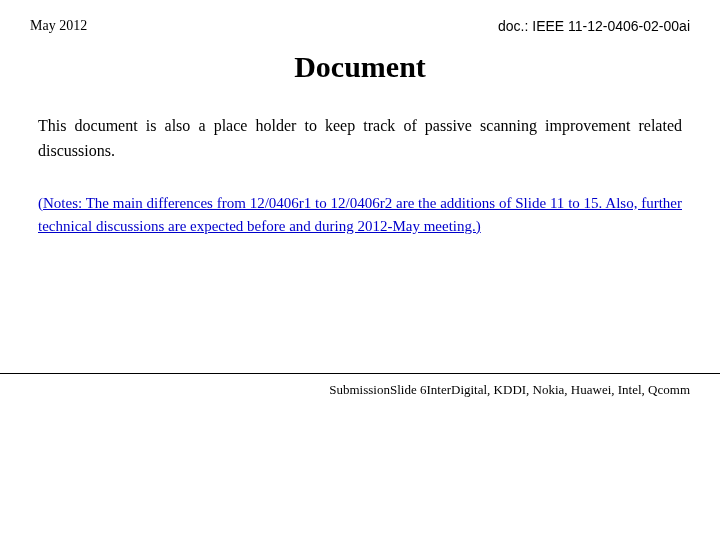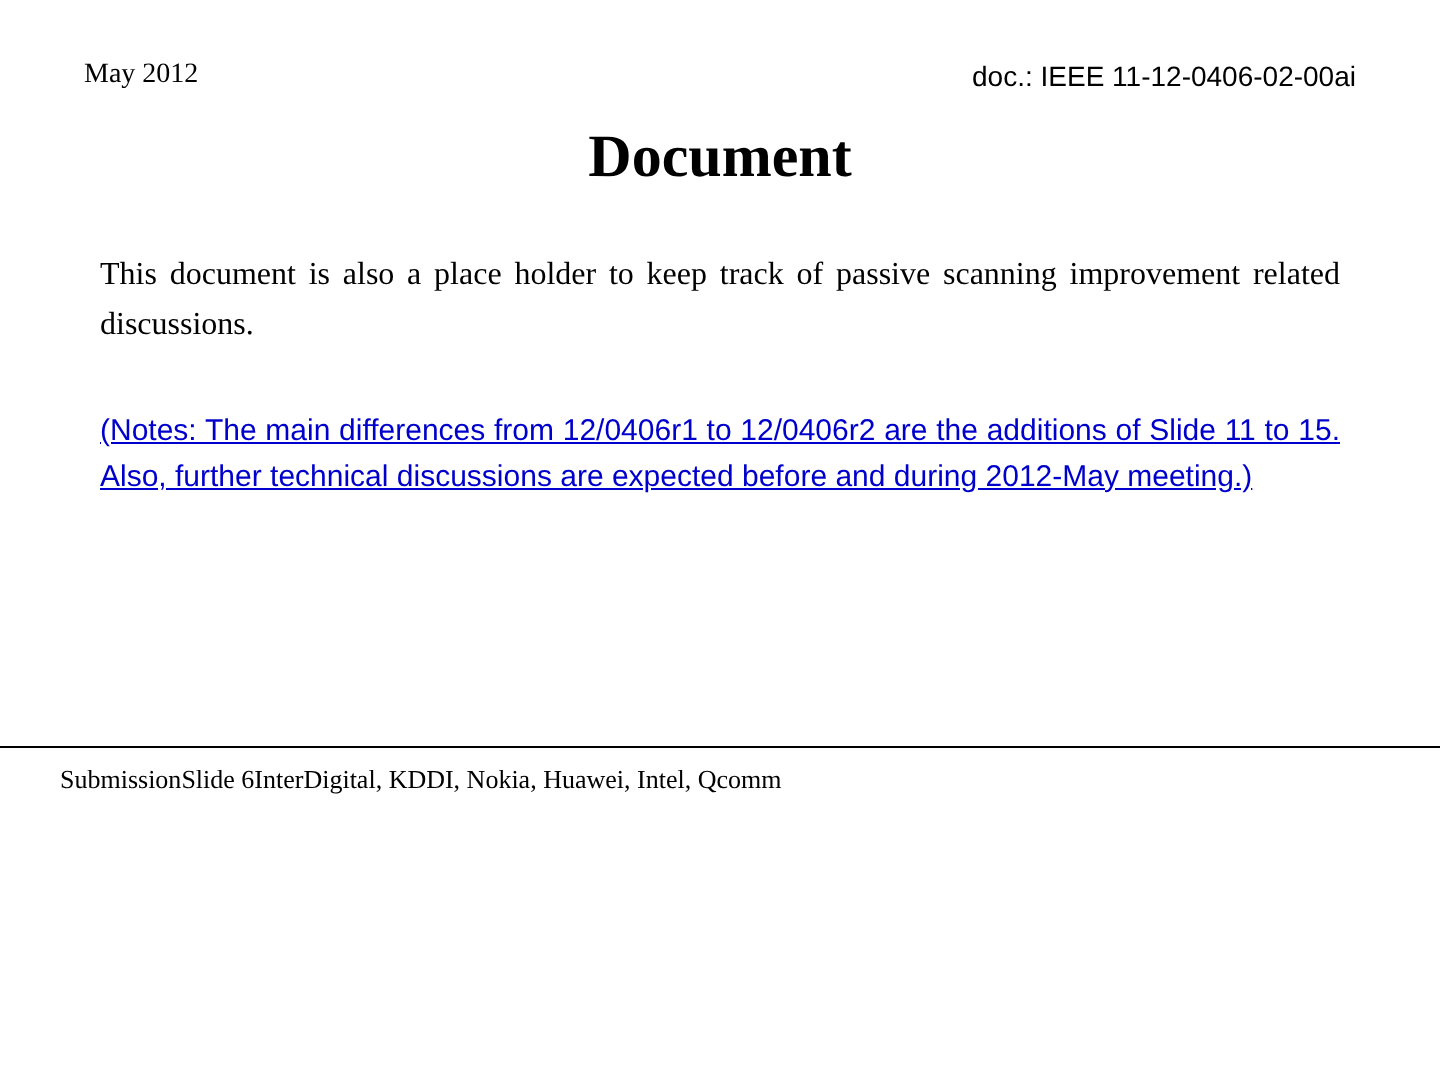--- a/index.html
+++ b/index.html
@@ -12,21 +12,21 @@
       width: 720px;
       height: 540px;
       background: #ffffff;
       font-family: 'Times New Roman', Times, serif;
       overflow: hidden;
     }
 
     .slide {
       width: 720px;
       height: 408px;
-      padding: 12px;
+      padding: 0;
       position: relative;
       background: #ffffff;
     }
 
     .header {
       display: flex;
       justify-content: space-between;
       align-items: flex-start;
       padding: 18px 30px 0 30px;
     }
@@ -60,37 +60,37 @@
     .paragraph {
       font-size: 16px;
       font-family: 'Times New Roman', Times, serif;
       line-height: 1.55;
       text-align: justify;
       margin-bottom: 28px;
     }
 
     .notes-paragraph {
       font-size: 15px;
-      font-family: Liberation Sans, sans-serif;
+      font-family: Liberation Serif, serif;
       line-height: 1.55;
       text-align: justify;
       color: #0000cc;
       text-decoration: underline;
       margin-bottom: 0;
     }
 
     .footer {
       position: absolute;
       bottom: 0;
       left: 0;
       right: 0;
       padding: 8px 30px 10px 30px;
       border-top: 1px solid #000000;
       display: flex;
-      justify-content: flex-start;
+      justify-content: flex-end;
       align-items: center;
     }
 
     .footer-left {
       font-size: 13px;
       font-family: 'Times New Roman', Times, serif;
     }
 
     .footer-center {
       font-size: 13px;

